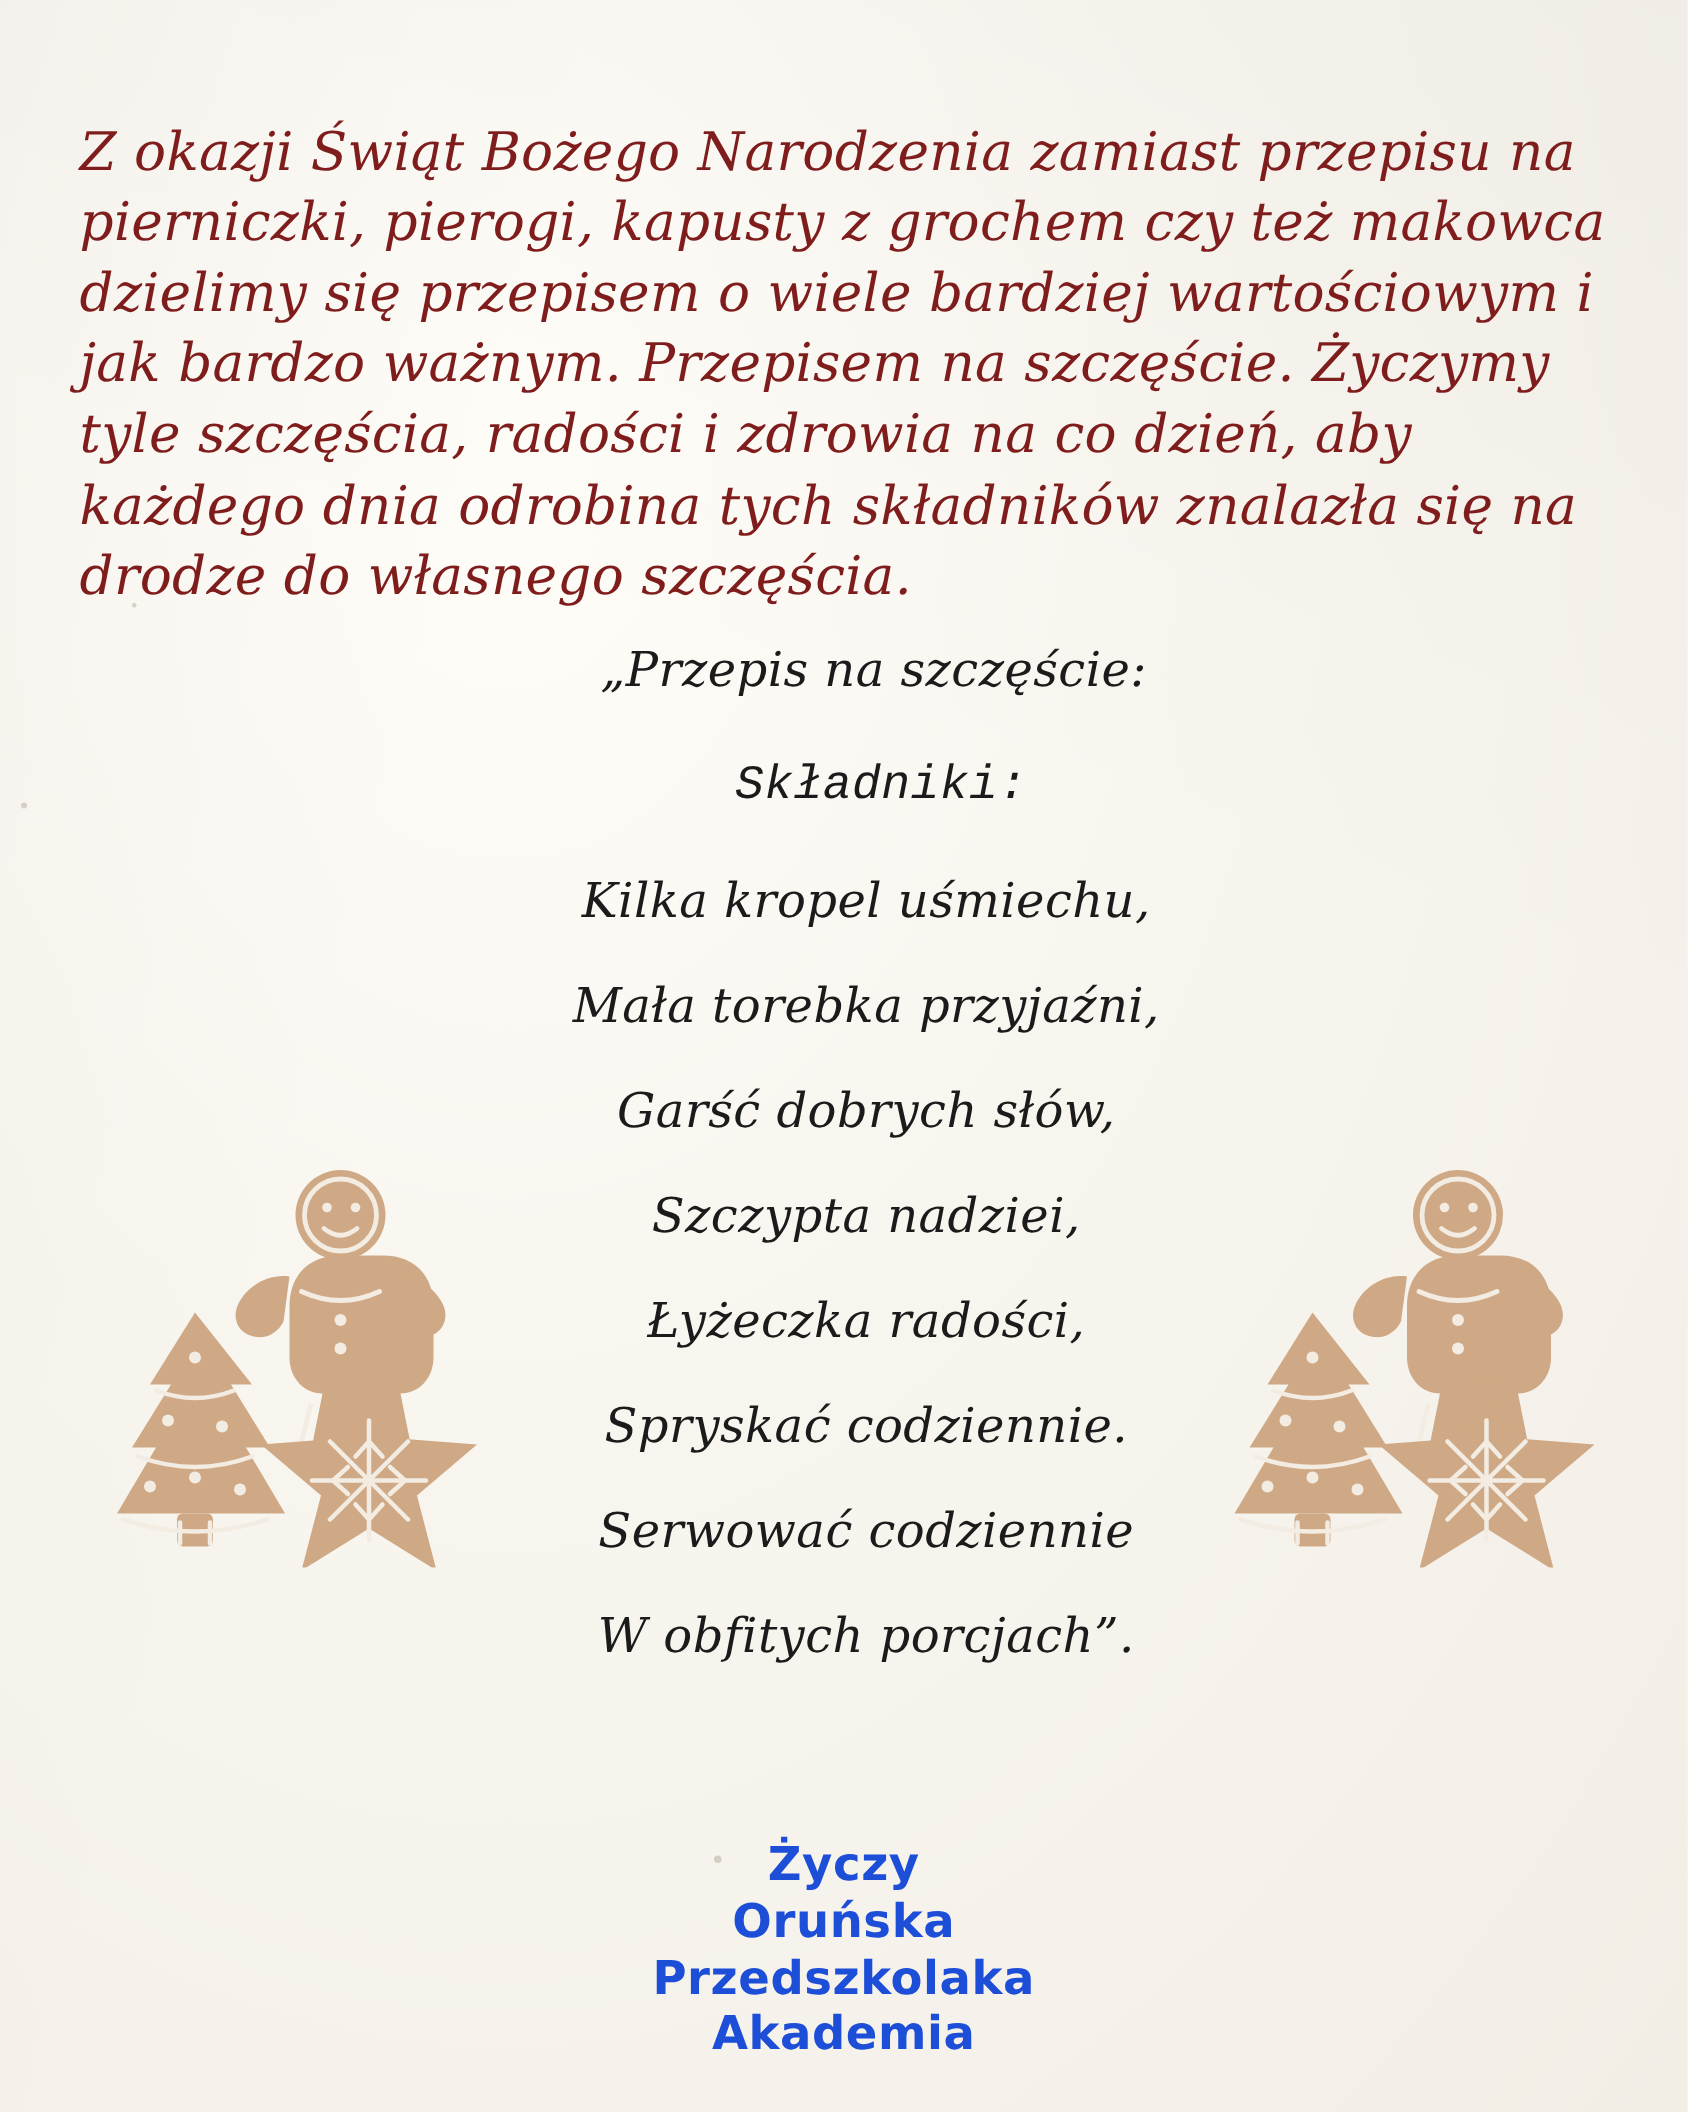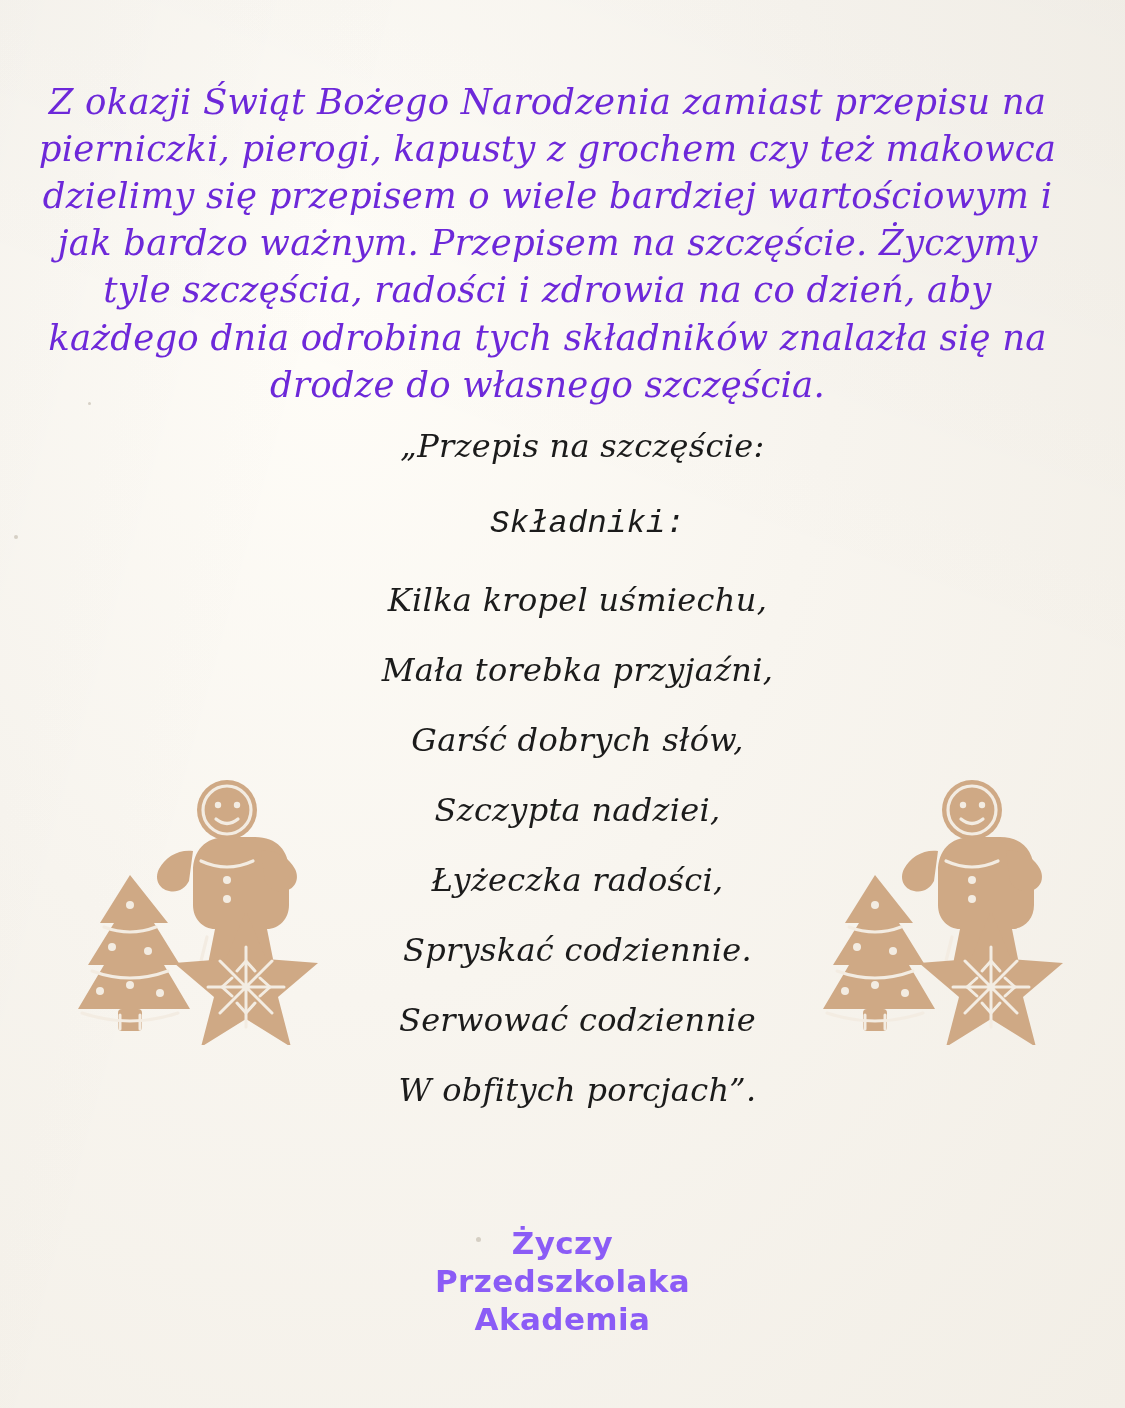--- a/index.html
+++ b/index.html
@@ -31,28 +31,28 @@
     pointer-events: none;
   }
   .sheet {
     position: relative;
     width: 1125px;
     height: 1408px;
   }
 
   .intro {
     position: absolute;
-    left: 25px;
+    left: 53px;
     top: 42px;
     width: 1045px;
-    text-align: center;
+    text-align: left;
     font-style: italic;
     font-size: 35.5px;
     line-height: 1.33;
-    color: #6d28d9;
+    color: #7f1d1d;
     letter-spacing: 0.2px;
     font-family: "DejaVu Serif", "Liberation Serif", serif;
   }
 
   .recipe {
     position: absolute;
     left: 0;
     top: 430px;
     width: 1123px;
     text-align: center;
@@ -77,21 +77,21 @@
     padding-left: 20px;
     font-family: Liberation Mono, monospace;
   }
 
   .signature {
     position: absolute;
     left: 0;
     top: 1225px;
     width: 1125px;
     text-align: center;
-    color: #8b5cf6;
+    color: #1d4ed8;
     font-family: "DejaVu Sans", "Liberation Sans", sans-serif;
     font-weight: 700;
     font-size: 31px;
     line-height: 1.22;
     letter-spacing: 0.4px;
   }
   .signature div { white-space: nowrap; }
 
   
   .cookie {
@@ -133,20 +133,21 @@
     <div class="line">Garść dobrych słów,</div>
     <div class="line">Szczypta nadziei,</div>
     <div class="line">Łyżeczka radości,</div>
     <div class="line">Spryskać codziennie.</div>
     <div class="line">Serwować codziennie</div>
     <div class="line">W obfitych porcjach”.</div>
   </div>
 
   <div class="signature">
     <div>Życzy</div>
+    <div>Oruńska</div>
     <div>Przedszkolaka</div>
     <div>Akademia</div>
   </div>
 
   <div class="cookie deco-left">
     <svg width="300" height="280" viewBox="0 0 300 280" xmlns="http://www.w3.org/2000/svg">
       <g>
         <g fill="#cfa985">
           <circle cx="167" cy="45" r="30"></circle>
           <path d="M167 72 c-22 0 -34 14 -34 34 l0 34 c0 14 10 24 22 24 l-6 30 c-2 10 4 18 14 18 c8 0 14 -6 15 -14 l3 -22 l3 22 c1 8 7 14 15 14 c10 0 16 -8 14 -18 l-6 -30 c12 0 22 -10 22 -24 l0 -34 c0 -20 -12 -34 -34 -34 z"></path>

